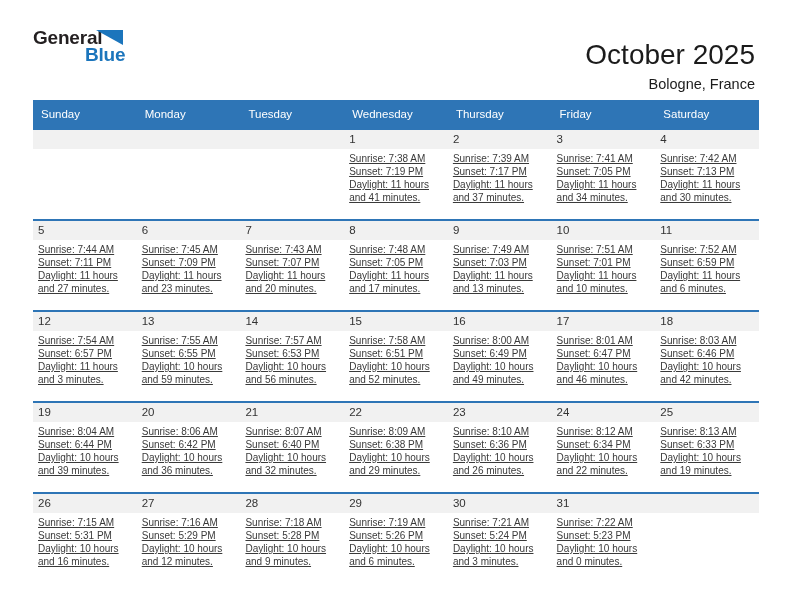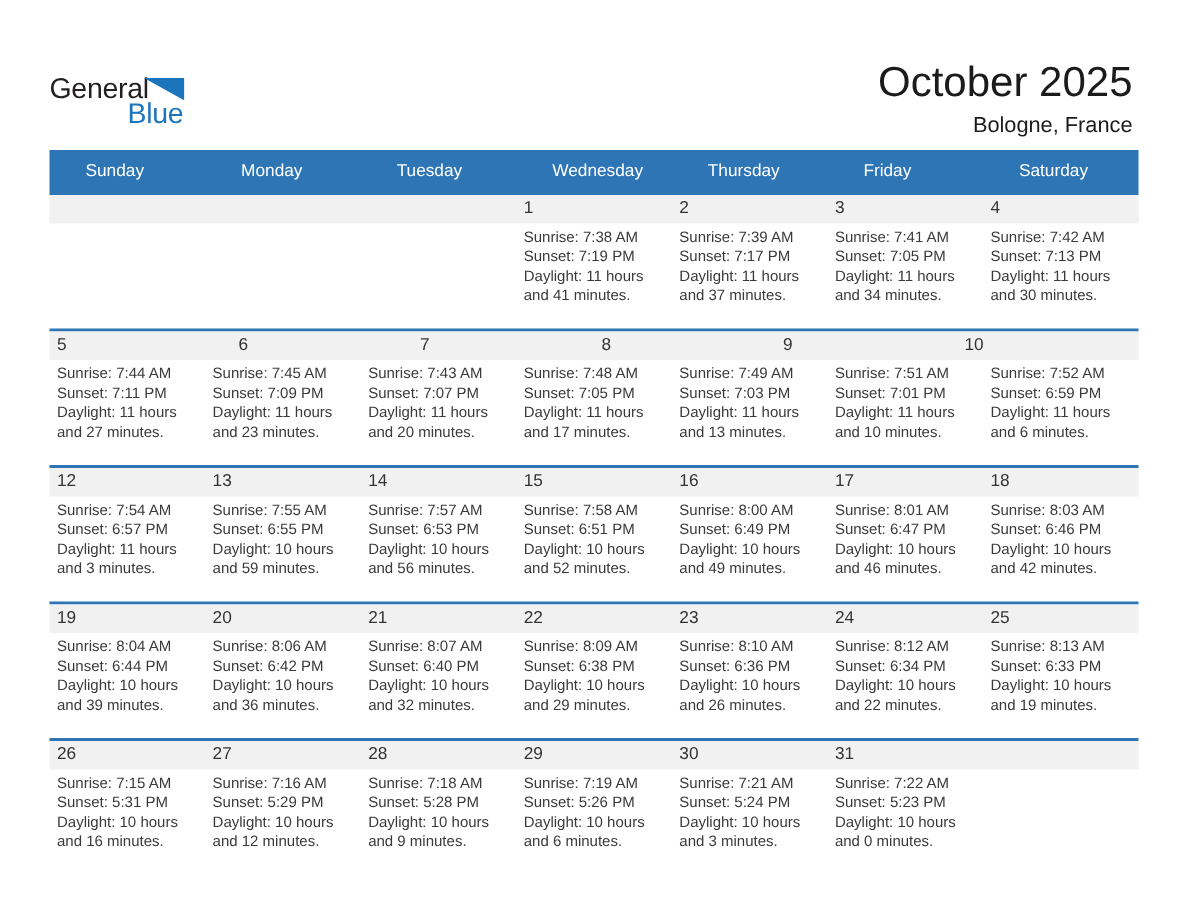--- a/index.html
+++ b/index.html
@@ -1,38 +1,38 @@
 <!DOCTYPE html>
 <html style="--header-bg: #2E75B6; --header-text: #FFFFFF; --divider: #2E75B6; --band-bg: #F1F1F1; --body-text: #3A3A3A;"><head>
 <meta charset="utf-8">
 <style>
   html,body{margin:0;padding:0;background:#ffffff;}
   body{width:792px;height:612px;font-family:"Liberation Sans",sans-serif;-webkit-font-smoothing:antialiased;}
   .page{position:relative;width:792px;height:612px;overflow:hidden;background:#fff;}
 
   
-  .logo{position:absolute;left:33px;top:49px;width:140px;}
+  .logo{position:absolute;left:33px;top:27px;width:140px;font-weight:bold;}
   .logo-line1{font-size:19px;color:#231F20;letter-spacing:-0.2px;}
   .logo-triangle{position:absolute;left:63px;top:3px;width:27px;height:15px;background:#1B75BC;
                  clip-path:polygon(0 0,100% 0,100% 100%);}
   .logo-line2{font-size:19px;color:#1B75BC;margin:-5px 0 0 52px;letter-spacing:-0.2px;}
 
   
   .title{position:absolute;top:39px;right:37px;font-size:28px;color:#1b1b1b;}
   .subtitle{position:absolute;top:76px;right:37px;font-size:14.5px;color:#1b1b1b;}
 
   
   .calendar{position:absolute;left:33px;top:100px;width:726px;}
   .weekday-row{display:flex;background:var(--header-bg,#2E75B6);height:28px;align-items:center;}
-  .weekday-cell{flex:1 1 0;min-width:0;padding-left:24px;color:var(--header-text,#fff);font-size:11.5px;}
+  .weekday-cell{flex:1 1 0;min-width:0;padding-left:8px;color:var(--header-text,#fff);font-size:11.5px;}
   .week{border-top:2px solid var(--divider,#2E75B6);}
   .dates-row{display:flex;background:var(--band-bg,#F1F1F1);height:19px;}
   .date-cell{flex:1 1 0;min-width:0;padding:3px 0 0 5px;font-size:11.5px;color:#333;}
   .content-row{display:flex;height:70px;}
-  .day-cell{flex:1 1 0;min-width:0;padding:3px 6px 0 5px;font-size:10px;line-height:13px;color:var(--body-text,#3A3A3A);}
+  .day-cell{flex:1 1 0;min-width:0;padding:3px 6px 0 5px;font-size:10px;line-height:13px;color:var(--body-text,#3A3A3A);text-decoration:underline;}
 </style>
 </head>
 <body>
 
 <div class="page">
 
   <div class="logo">
     <div class="logo-line1">General</div>
     <div class="logo-triangle"></div>
     <div class="logo-line2">Blue</div>
@@ -93,20 +93,21 @@
           </div>
         </div>
         <div class="week">
           <div class="dates-row">
             <div class="date-cell">5</div>
             <div class="date-cell">6</div>
             <div class="date-cell">7</div>
             <div class="date-cell">8</div>
             <div class="date-cell">9</div>
             <div class="date-cell">10</div>
+            <div class="date-cell">11</div>
           </div>
           <div class="content-row">
             <div class="day-cell">
               <div class="day-line">Sunrise: 7:44 AM</div>
               <div class="day-line">Sunset: 7:11 PM</div>
               <div class="day-line">Daylight: 11 hours</div>
               <div class="day-line">and 27 minutes.</div>
             </div>
             <div class="day-cell">
               <div class="day-line">Sunrise: 7:45 AM</div>

